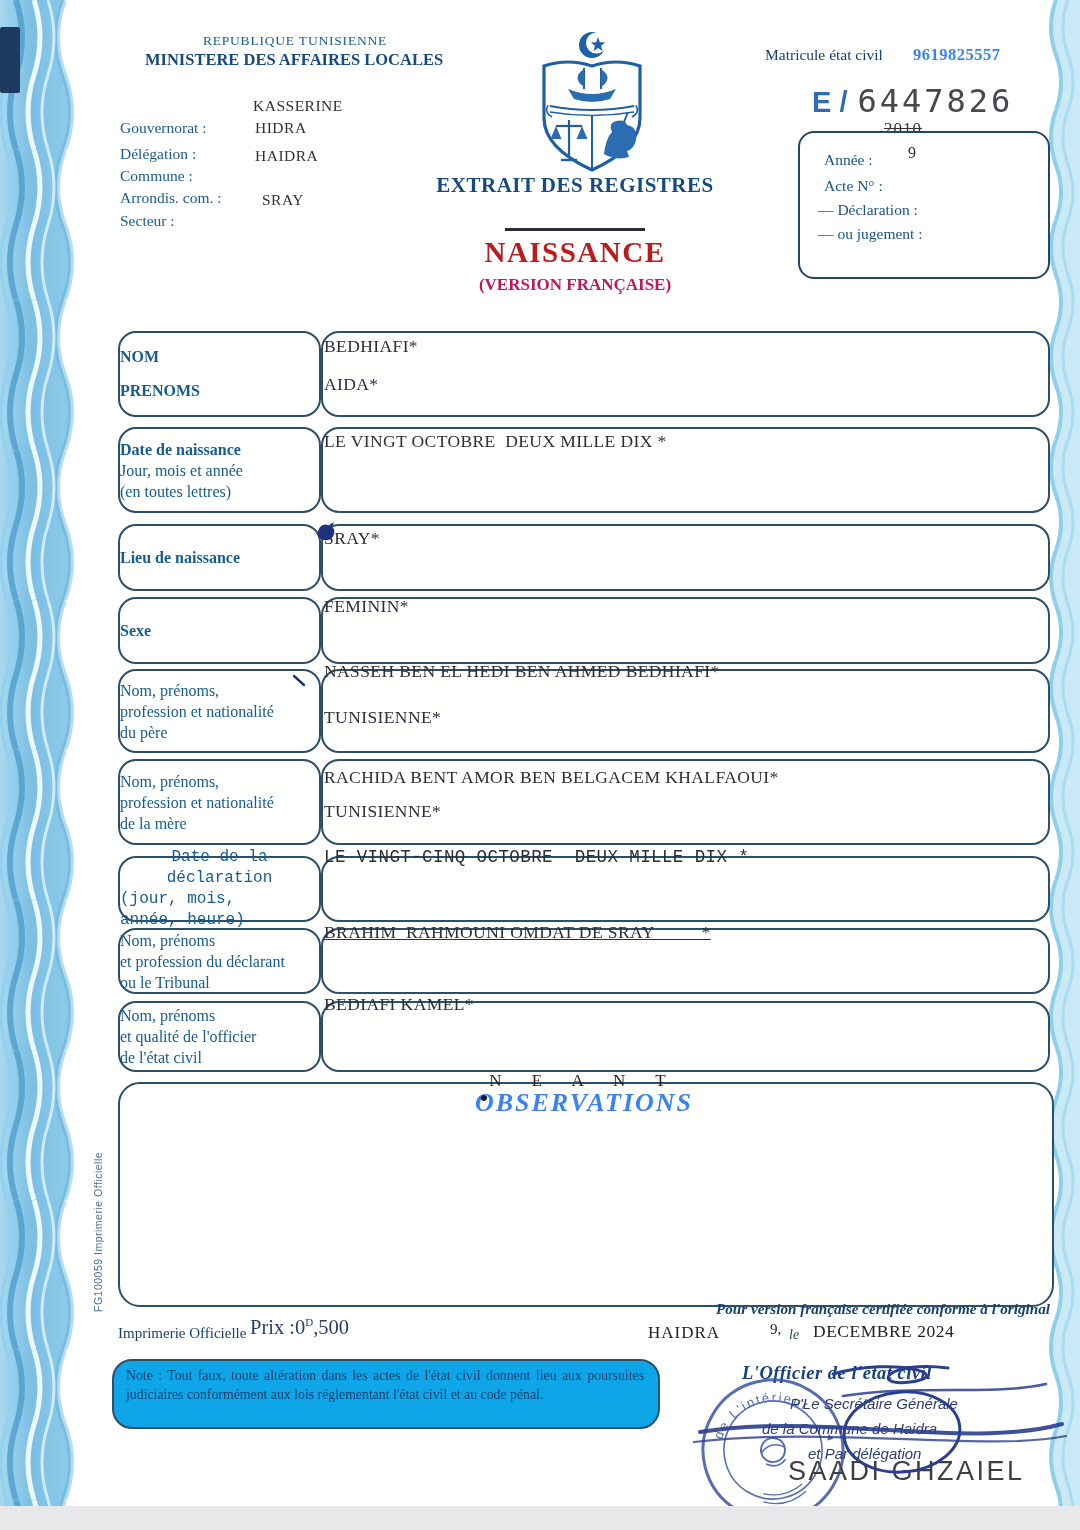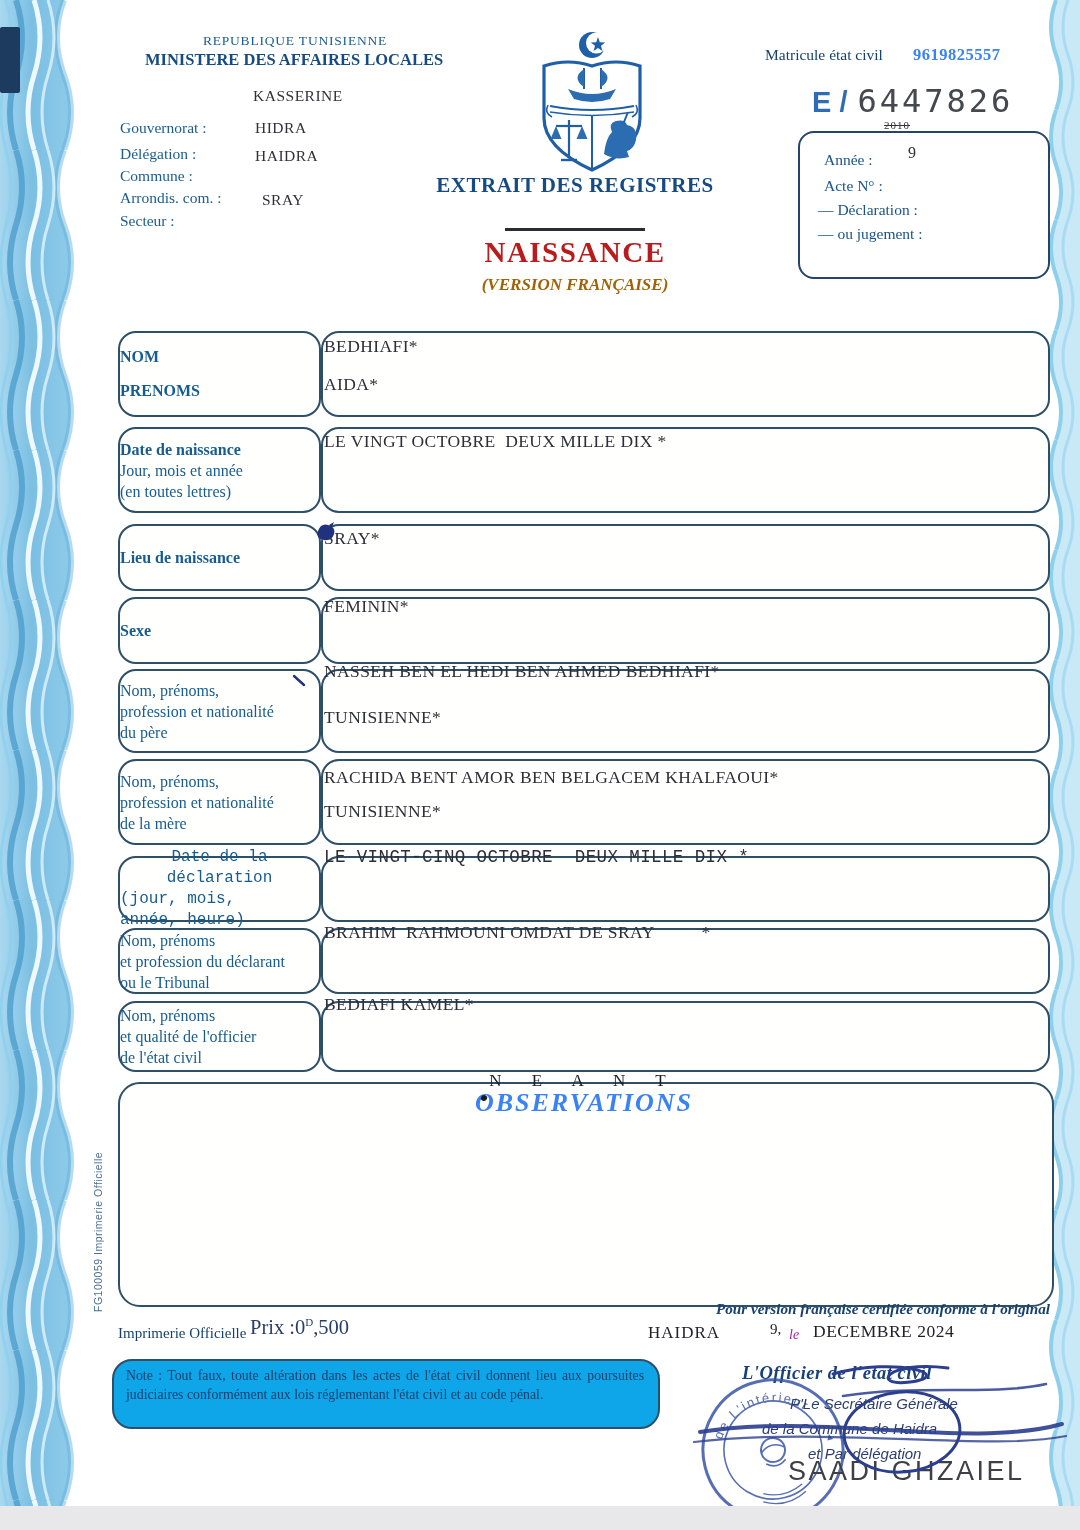--- a/index.html
+++ b/index.html
@@ -4,35 +4,35 @@
 <style>
   html,body{margin:0;padding:0;background:#ffffff;}
   .page{position:relative;width:1080px;height:1530px;background:#ffffff;overflow:hidden;
         font-family:"Liberation Serif",serif;color:#2d2d36;}
   .abs{position:absolute;}
 
   
   .hdr-country{left:130px;top:33px;width:330px;text-align:center;font-size:13.5px;letter-spacing:.8px;color:#1a5c8e;}
   .hdr-min1{left:108px;top:50px;width:372px;text-align:center;font-weight:bold;font-size:16.5px;color:#164a82;}
   .hdr-min2{left:108px;top:73px;width:372px;text-align:center;font-weight:bold;font-size:16.5px;color:#164a82;}
-  .hdr-kasserine{left:253px;top:87px;font-size:15.5px;letter-spacing:.5px;color:#30303a;}
+  .hdr-kasserine{left:253px;top:97px;font-size:15.5px;letter-spacing:.5px;color:#30303a;}
   .fld-label{left:120px;font-size:15.5px;color:#1a5c8e;}
   .fld-value{left:255px;font-size:15.5px;letter-spacing:.5px;color:#30303a;}
   .t1{left:380px;top:173px;width:390px;text-align:center;font-weight:bold;font-size:21px;letter-spacing:.5px;color:#164a82;}
   .t2{left:380px;top:200px;width:390px;text-align:center;font-size:17px;letter-spacing:.5px;color:#164a82;}
   .t-underline{left:505px;top:228px;width:140px;height:3px;background:#2b2b33;}
   .t3{left:380px;top:236px;width:390px;text-align:center;font-weight:bold;font-size:29px;letter-spacing:1.5px;color:#b91c1c;}
-  .t4{left:380px;top:275px;width:390px;text-align:center;font-weight:bold;font-style:italic;font-size:17px;color:#a16207;}
+  .t4{left:380px;top:275px;width:390px;text-align:center;font-weight:bold;font-size:17px;color:#be185d;}
 
   .matricule-label{left:765px;top:46px;font-size:15.5px;color:#13406e;}
   .matricule-value{left:913px;top:45px;font-size:16.5px;font-weight:bold;letter-spacing:.5px;color:#3b82f6;}
   .serial{left:812px;top:82px;display:flex;align-items:baseline;gap:10px;}
   .serial-prefix{font-family:"Liberation Sans",sans-serif;font-weight:bold;font-size:29px;color:#2f6cb3;}
   .serial-number{font-family:"DejaVu Sans Mono",monospace;font-size:32px;letter-spacing:3px;color:#45484e;}
-  .serial-year{left:884px;top:119px;font-size:11px;color:#33343c;text-decoration:line-through;letter-spacing:1px;}
+  .serial-year{left:884px;top:119px;font-size:17px;color:#33343c;text-decoration:line-through;letter-spacing:1px;}
   .acte-box{left:798px;top:131px;width:248px;height:144px;border:2.5px solid #23456b;border-radius:16px;background:#fff;}
   .acte-box span{position:absolute;font-size:15.5px;color:#17548a;}
   .ab-annee{left:24px;top:18px;}
   .ab-annee-val{left:108px;top:11px;color:#2e2e38 !important;font-size:16px !important;}
   .ab-acte{left:24px;top:44px;}
   .ab-decl{left:18px;top:68px;}
   .ab-jug{left:18px;top:92px;}
 
   
   .row{position:absolute;left:118px;width:932px;}
@@ -41,41 +41,41 @@
   .valbox{left:203px;top:0;bottom:0;width:729px;}
   .lab-line{display:block;font-size:16px;color:#175c90;line-height:21px;}
   .lab-line.b{font-weight:bold;}
   .r0 .lab-line{line-height:34px;}
   .val{position:absolute;left:1px;white-space:pre;font-size:17.5px;letter-spacing:.4px;color:#2e2e38;}
   .r0{top:331px;height:86px;} .r1{top:427px;height:86px;} .r2{top:524px;height:67px;}
   .r3{top:597px;height:67px;} .r4{top:669px;height:84px;} .r5{top:759px;height:86px;}
   .r6{top:856px;height:66px;font-family:Liberation Mono, monospace;} .r7{top:928px;height:66px;} .r8{top:1001px;height:71px;}
   .v0a{top:3px;} .v0b{top:41px;} .v1a{top:2px;} .v2a{top:2px;} .v3a{top:-3px;}
   .v4a{top:-10px;} .v4b{top:36px;} .v5a{top:6px;} .v5b{top:40px;}
-  .v6a{top:-11px;} .v7a{top:-8px;} .v8a{top:-9px;}
+  .v6a{top:-11px;} .v7a{top:-8px;text-decoration:underline;} .v8a{top:-9px;}
 
   
   .obs-box{left:118px;top:1082px;width:932px;height:221px;border:2.5px solid #2e4f68;border-radius:22px;background:#fffffe;}
   .obs-neant{left:118px;top:1071px;width:932px;text-align:center;font-size:17px;letter-spacing:13px;color:#1e1e26;}
   .obs-title{left:118px;top:1088px;width:932px;text-align:center;font-weight:bold;font-style:italic;font-size:26px;letter-spacing:2px;color:#3b82f6;}
   .speck{left:481px;top:1095px;width:6px;height:6px;background:#1a1a1f;border-radius:60% 40% 55% 45%;transform:rotate(28deg);}
 
   .side-text{left:92px;top:1142px;height:170px;writing-mode:vertical-rl;transform:rotate(180deg);
              font-family:"Liberation Sans",sans-serif;font-size:10.5px;letter-spacing:.5px;color:#4a6f96;}
 
   
   .f-imprimerie{left:118px;top:1325px;font-size:15px;color:#17406d;}
   .f-prix{left:250px;top:1316px;font-size:20.5px;color:#2a3d66;}
   .f-prix sup{font-size:11px;}
   .note-box{left:112px;top:1359px;width:548px;height:70px;border:2.2px solid #2e4f68;border-radius:20px;background:#0ea5e9;box-sizing:border-box;padding:5px 14px 0 12px;}
   .note-text{font-size:13.8px;line-height:1.38;color:#17406d;text-align:justify;}
   .f-cert{left:640px;top:1300px;width:410px;text-align:right;font-style:italic;font-weight:bold;font-size:15.2px;color:#17406d;}
   .f-place{left:648px;top:1323px;font-size:17px;letter-spacing:1px;color:#22222a;}
   .f-day{left:770px;top:1321px;font-size:15px;color:#22222a;}
-  .f-le{left:789px;top:1327px;font-style:italic;font-size:14px;color:#a21caf;}
+  .f-le{left:789px;top:1327px;font-style:italic;font-size:14px;color:#14532d;}
   .f-month{left:813px;top:1321px;font-size:17.5px;letter-spacing:.5px;color:#22222a;}
   .f-officer{left:742px;top:1363px;font-weight:bold;font-style:italic;font-size:18.5px;letter-spacing:.5px;color:#17407c;}
   .f-sec{font-family:"Liberation Sans",sans-serif;font-style:italic;font-size:15px;color:#2c3e70;}
   .f-sec1{left:790px;top:1395px;} .f-sec2{left:762px;top:1420px;} .f-sec3{left:808px;top:1445px;}
   .f-signer{left:788px;top:1456px;font-family:"Liberation Sans",sans-serif;font-size:27px;letter-spacing:2.5px;color:#3f3f47;}
   .grey-strip{left:0;top:1506px;width:1080px;height:24px;background:#e8e8eb;}
   .corner-mark{left:0;top:27px;width:20px;height:66px;background:#1d3a5f;border-radius:2px;}
 </style>
 </head>
 <body>

